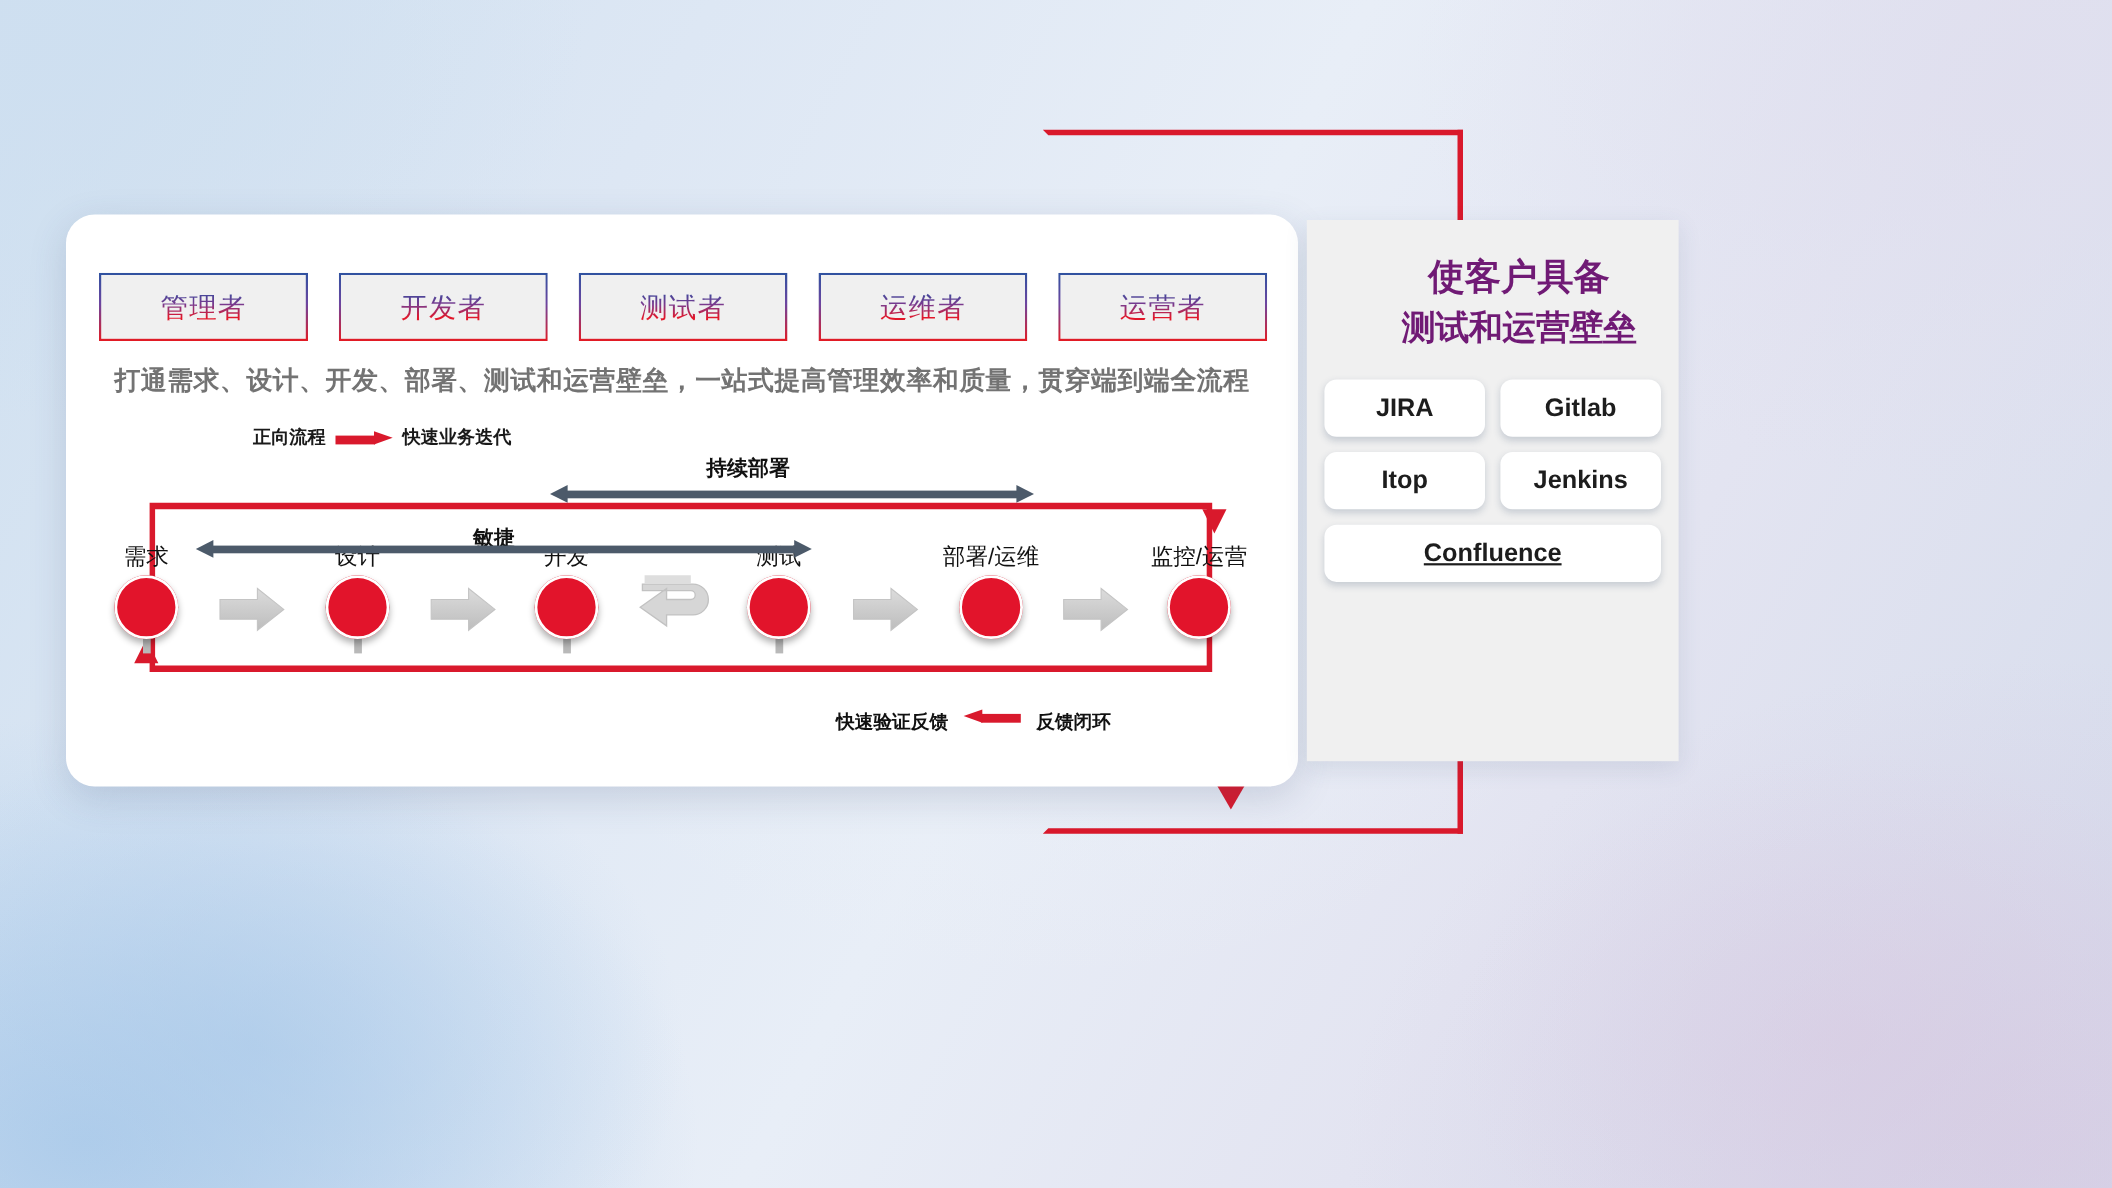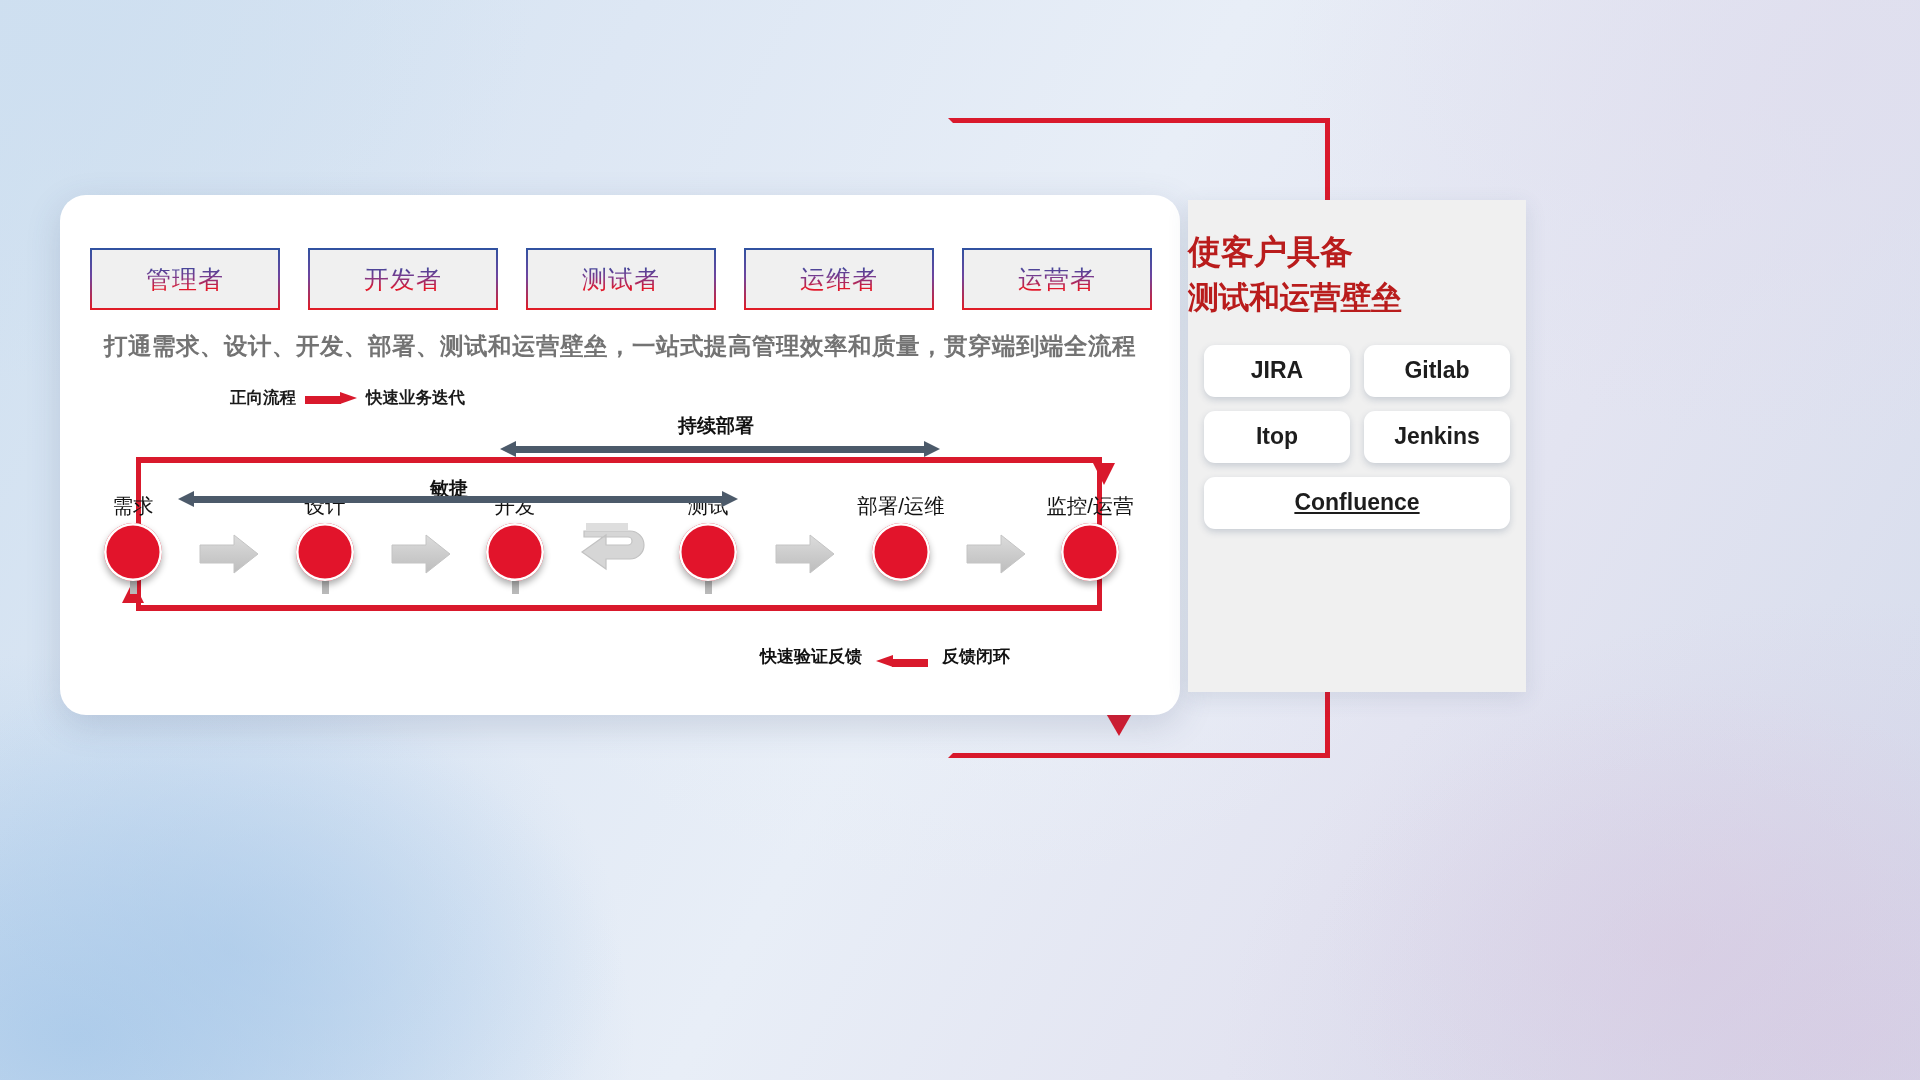--- a/index.html
+++ b/index.html
@@ -157,33 +157,33 @@
   
   .chev { position:absolute; width:62px; height:42px; z-index:5; }
   .chev svg { display:block; }
 
   
   .loopGlyph { position:absolute; z-index:5; }
 
   
   #fb {
     position:absolute; left:700px; top:450px;
-    display:flex; align-items:flex-end; gap:14px;
+    display:flex; align-items:flex-start; gap:14px;
     font-size:17px; font-weight:bold; color:#111;
   }
 
   
   #panel {
     position:absolute; left:1188px; top:200px; width:338px; height:492px;
     background:#f0f0f0; z-index:3;
     box-shadow:0 6px 20px rgba(60,80,115,.12);
   }
   #panelTitle {
-    margin-top:28px; color:#b91c1c;
-    font-size:33px; font-weight:bold; line-height:1.45;
+    margin-top:28px; text-align:center; color:#701a75;
+    font-size:33px; font-weight:bold; line-height:1.45;margin-left:48px;
   }
   #panelTitle .l2 { display:block; font-size:31px; letter-spacing:-.5px; }
   #chips {
     margin:24px 14px 0 14px;
     display:flex; flex-wrap:wrap; gap:14px 14px; justify-content:center;
   }
   .chip {
     height:52px; border-radius:11px; background:#fff;
     display:flex; align-items:center; justify-content:center;
     font-size:23px; font-weight:bold; color:#1d1d1d;
@@ -226,21 +226,21 @@
 
   <div id="fwd">
     <span>正向流程</span>
     <span class="redArrow">
       <span class="shaft"></span>
         <span class="head"></span>
     </span>
     <span>快速业务迭代</span>
   </div>
 
-  <div class="dblLabel" style="left:582px; top:218px;margin-left:36px;">持续部署</div>
+  <div class="dblLabel" style="left:582px; top:218px;">持续部署</div>
   <div class="dbl" style="left:440px; top:246px; width:440px;">
     <span class="hl"></span>
       <span class="bar"></span>
       <span class="hr"></span>
   </div>
 
   <div id="loop"></div>
   <div id="loopArrowDown"></div>
   <div id="loopArrowUp"></div>
 

